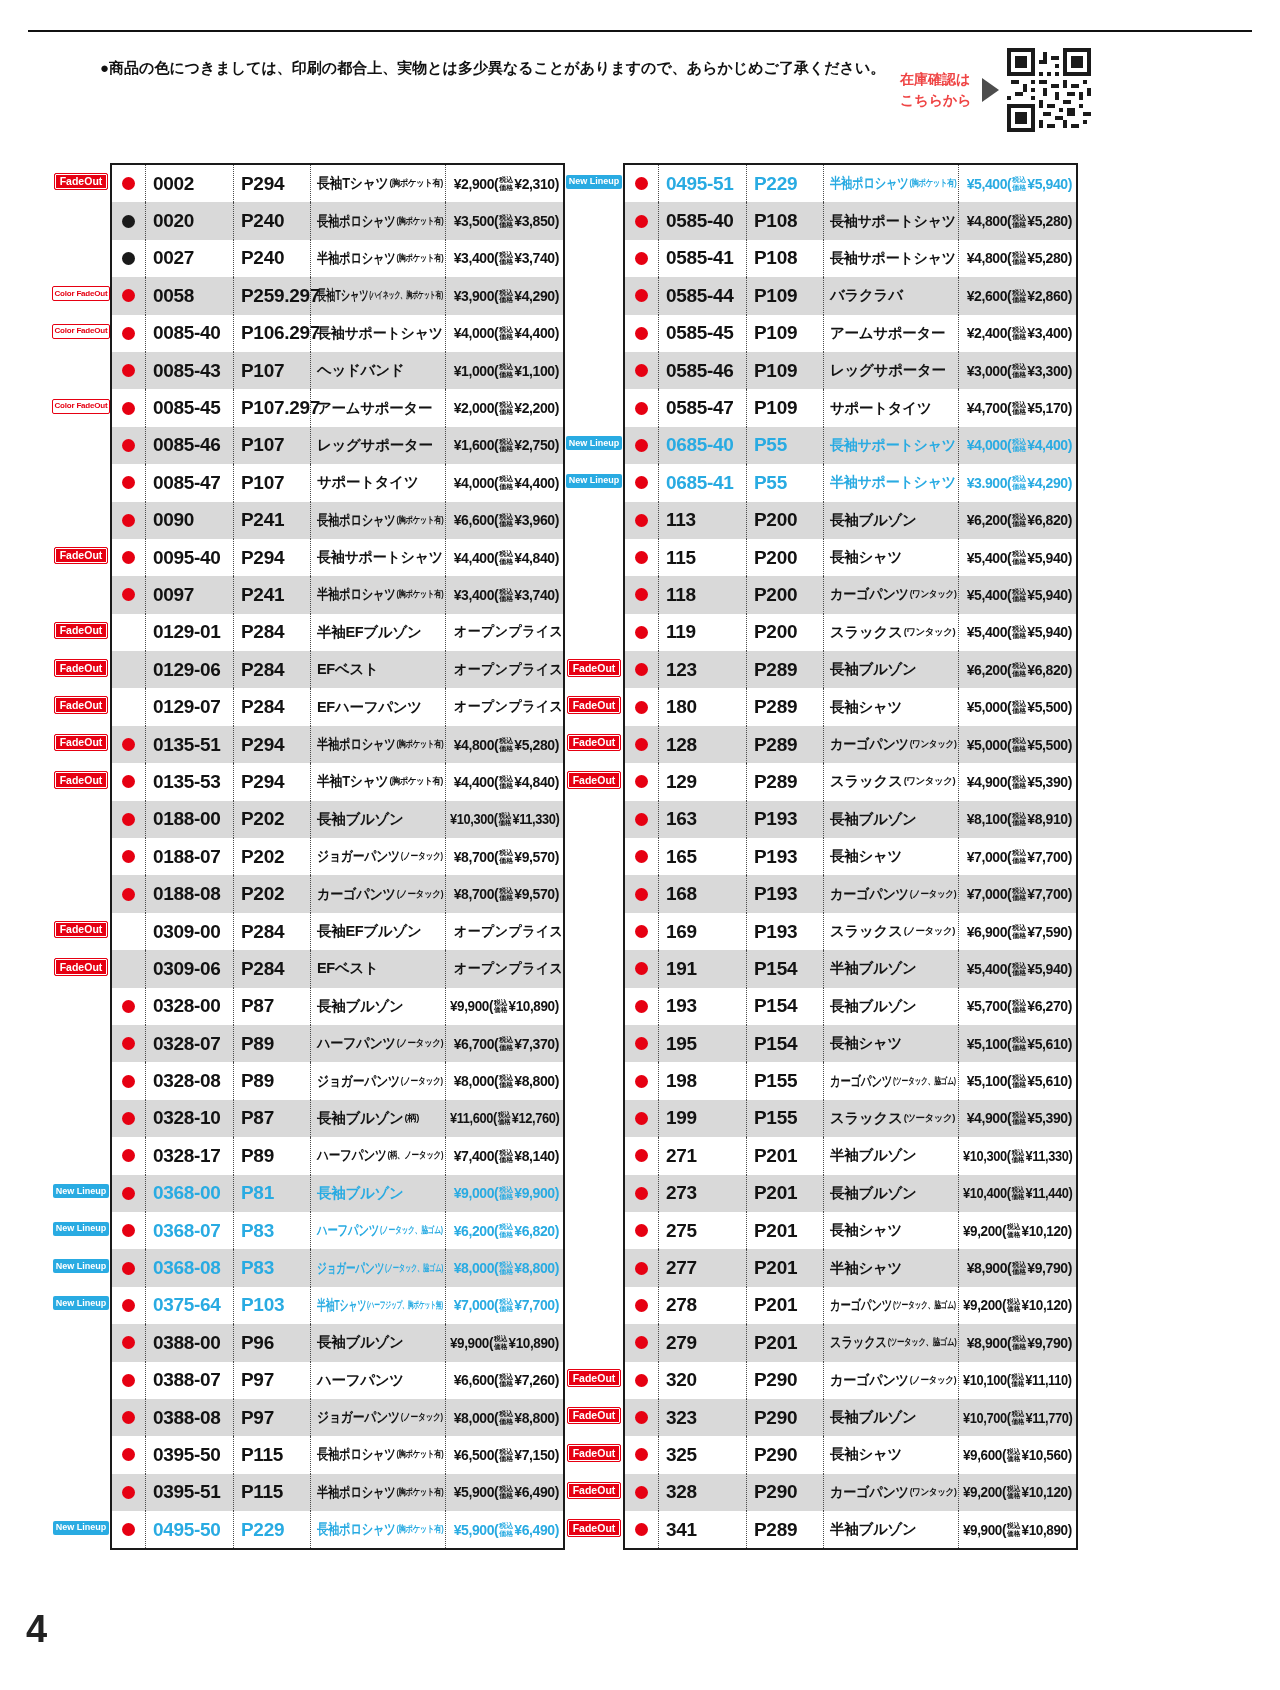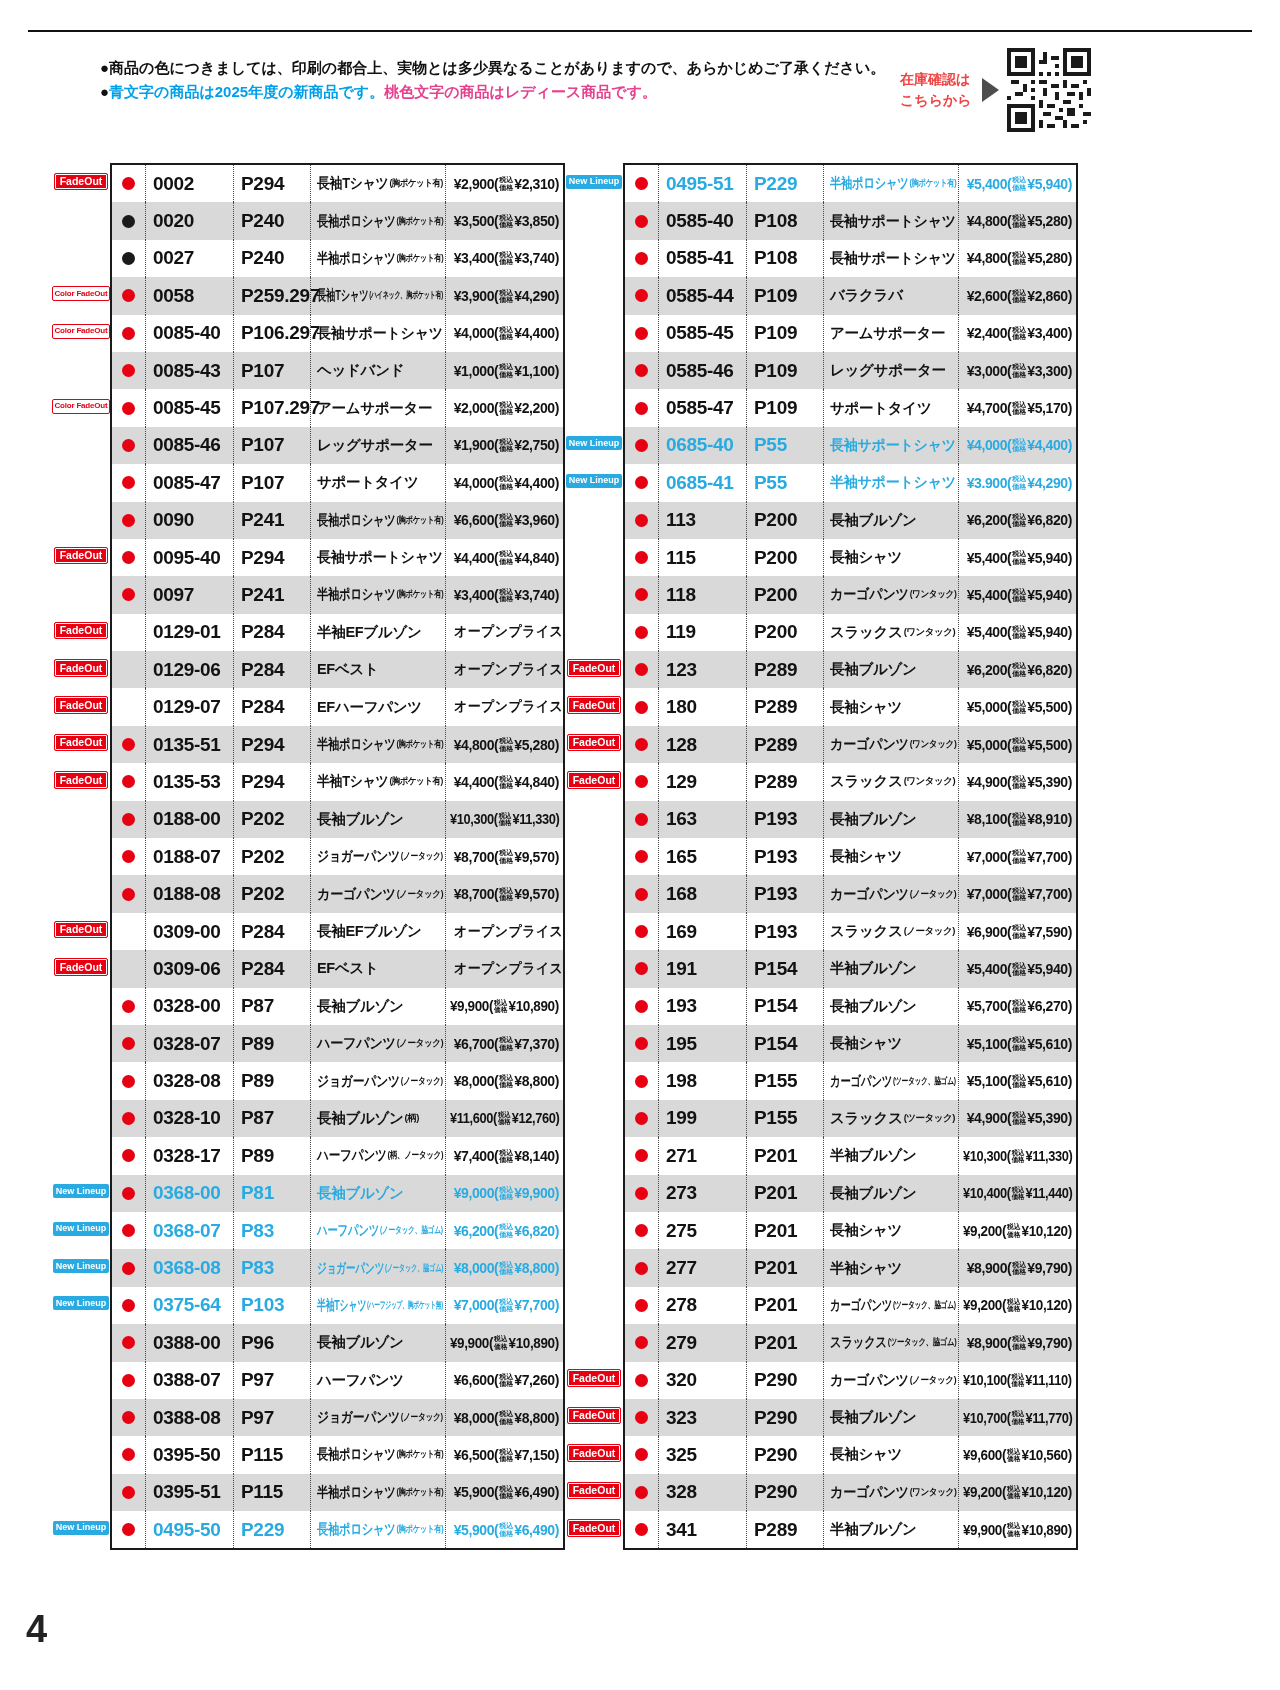--- a/index.html
+++ b/index.html
@@ -58,21 +58,20 @@
   .pageno{position:absolute;left:26px;top:1608px;font-size:38px;font-weight:600;color:#222;}
 </style>
 </head>
 <body>
 
 <div class="page">
   <div class="toprule"></div>
 
   <div class="notes">
     <div class="note">●商品の色につきましては、印刷の都合上、実物とは多少異なることがありますので、あらかじめご了承ください。</div>
-    <div class="note"><span>●</span><span class="t-blue">青文字の商品は2025年度の新商品です。</span><span class="t-pink">桃色文字の商品はレディース商品です。</span></div>
   </div>
 
   <div class="stock">
     <div class="stock-text">
       <div>在庫確認は</div>
       <div>こちらから</div>
     </div>
     <div class="tri"></div>
     <svg class="qr" viewBox="0 0 21 21" shape-rendering="crispEdges">
       <rect width="21" height="21" fill="#ffffff"></rect>
@@ -366,21 +365,21 @@
             </div>
             <div class="cell c-code">0085-46</div>
             <div class="cell c-page">P107</div>
             <div class="cell c-name">
               <span class="fit">
                 <span class="nm">レッグサポーター</span>
               </span>
             </div>
             <div class="cell c-price">
               <span class="fit">
-                <span class="pm">¥1,900(</span>
+                <span class="pm">¥1,600(</span>
                 <span class="zk">
                   <i>税込</i>
                   <i>価格</i>
                 </span>
                 <span class="pt">¥2,750)</span>
               </span>
             </div>
           </div>
           <div class="row">
             <div class="cell c-dot">

